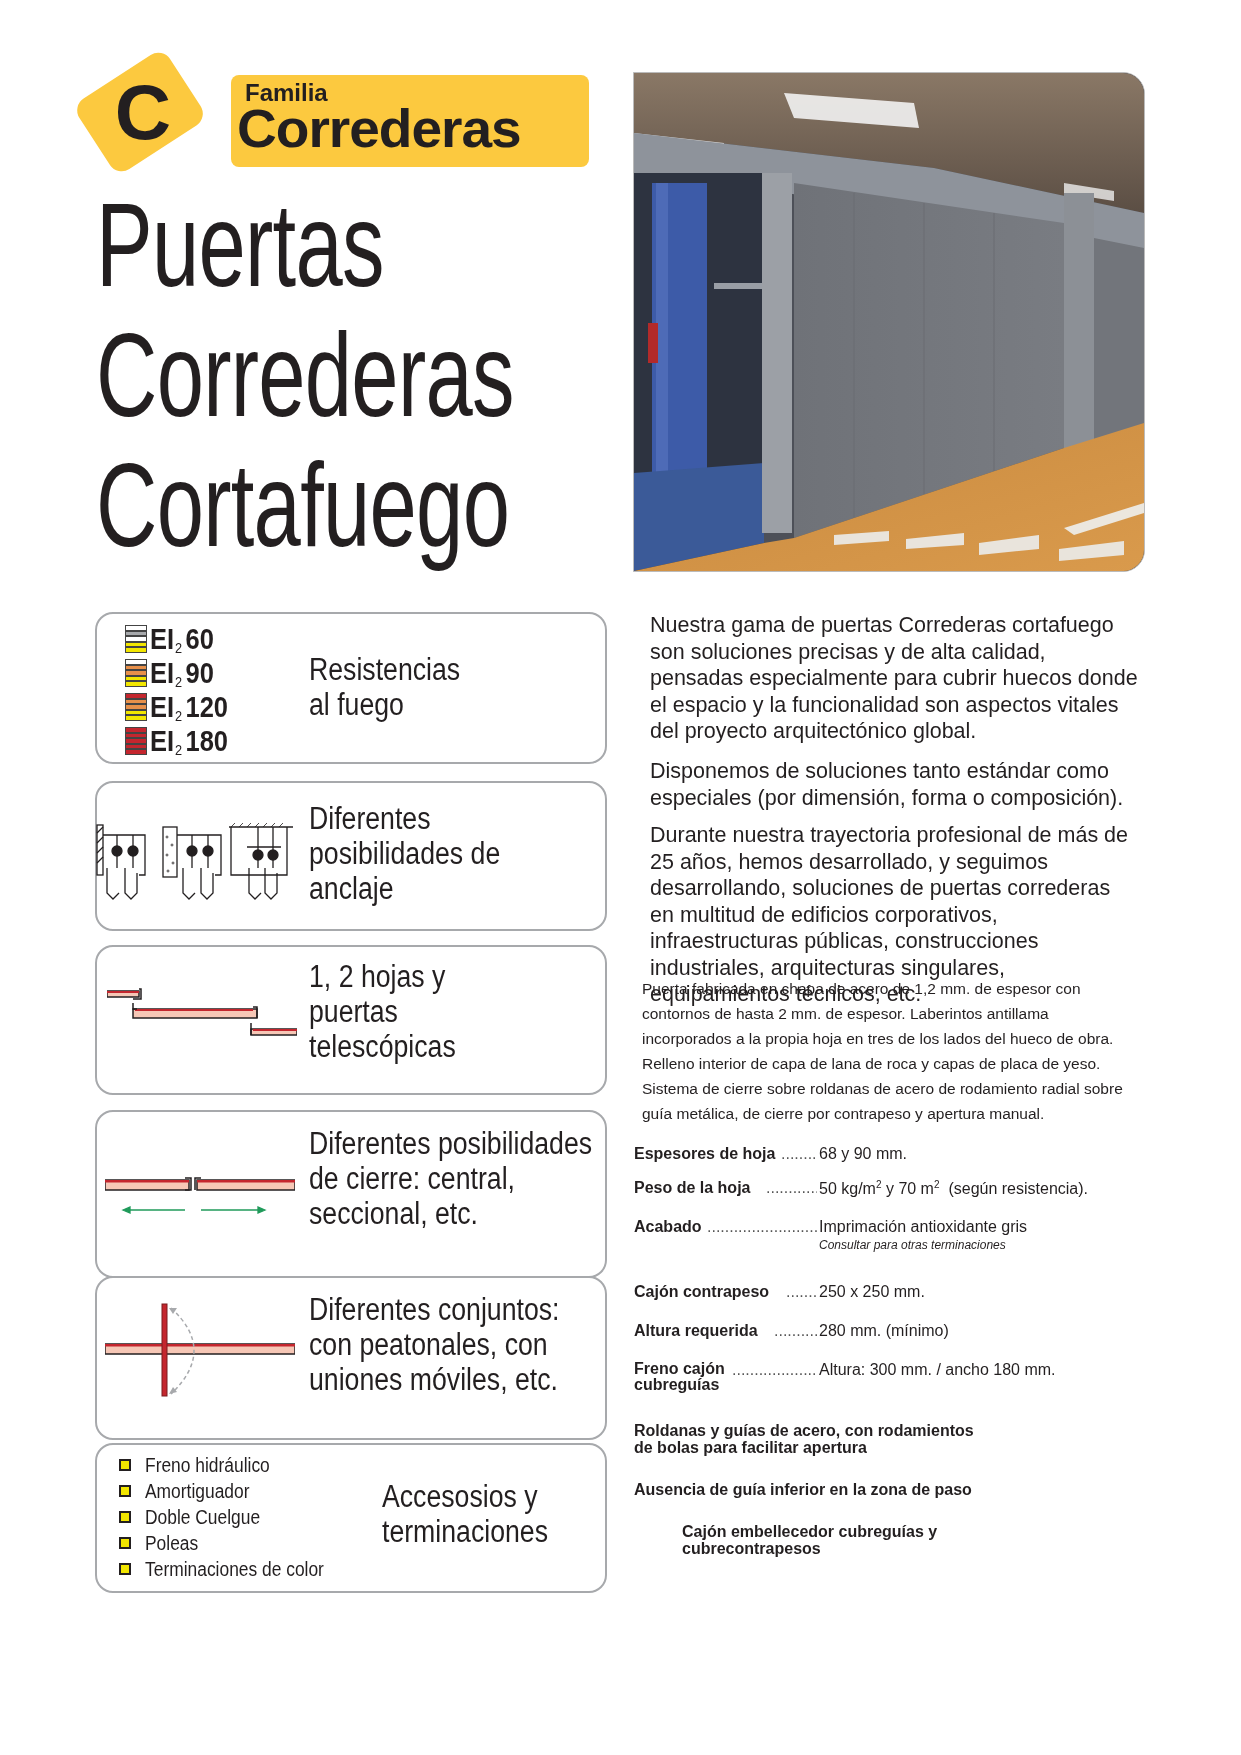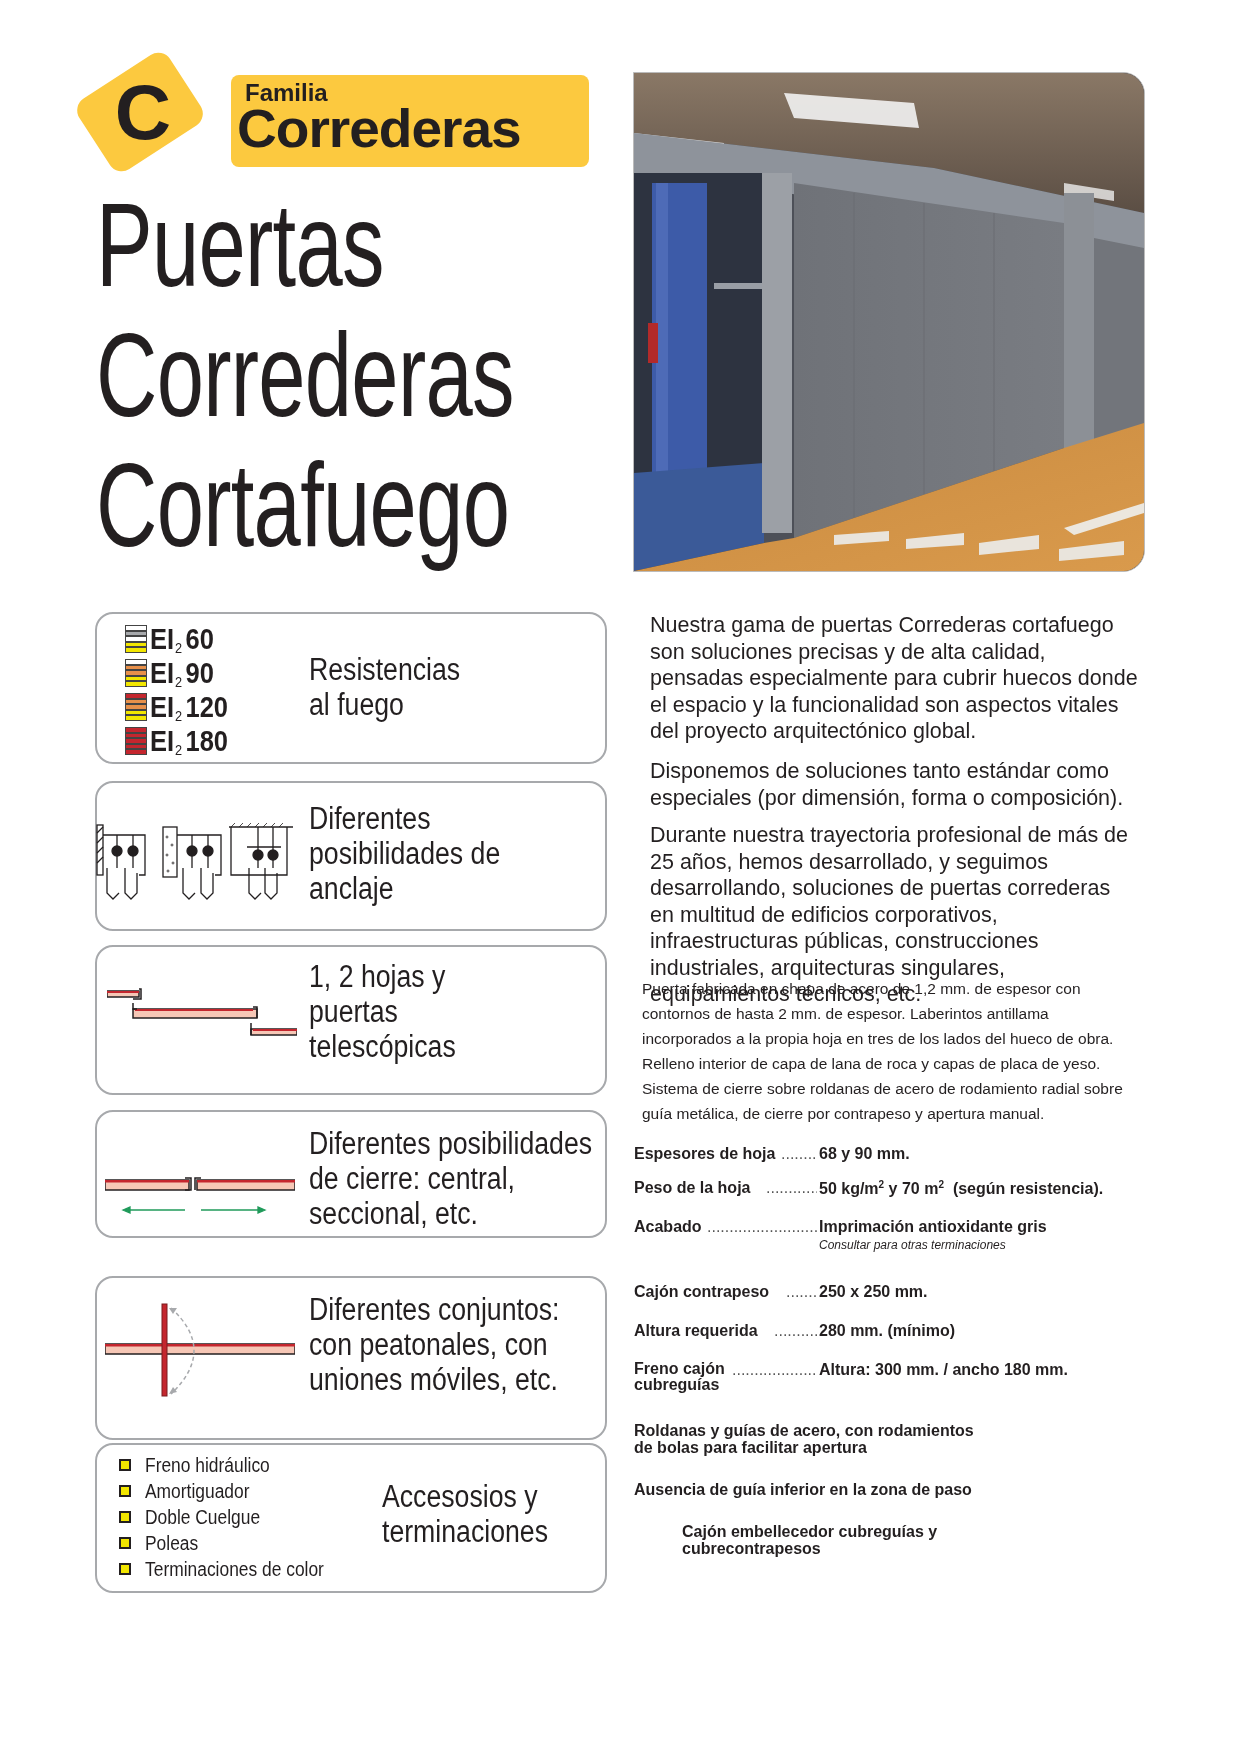--- a/index.html
+++ b/index.html
@@ -54,21 +54,21 @@
 
   
   .rcol { position:absolute; left:634px; width:520px; }
   .para-lg { font-size:21.5px; line-height:26.5px; color:#231f20; margin:16px; }
   .para-sm { font-size:15.5px; line-height:25px; color:#231f20; margin:8px; }
 
   .specs { position:absolute; left:634px; top:1145px; width:520px; }
   .spec { position:absolute; left:0; width:520px; font-size:16px; color:#231f20; }
   .spec-label { position:absolute; left:0; font-weight:bold; white-space:nowrap; }
   .spec-dots { position:absolute; color:#555; white-space:nowrap; overflow:hidden; }
-  .spec-val { position:absolute; left:185px; white-space:nowrap;font-weight:bold; }
+  .spec-val { position:absolute; left:185px; white-space:nowrap; }
   .spec-note { position:absolute; left:185px; top:20px; font-style:italic; font-size:12px; white-space:nowrap; }
   .spec-val sup { font-size:10px; }
 
   .features { position:absolute; left:634px; width:520px; font-weight:bold; font-size:16px;
               line-height:17px; color:#231f20; }
 </style>
 </head>
 <body>
 
 <div class="logo">
@@ -261,21 +261,21 @@
       <polyline points="144,36 144,48" fill="none"></polyline>
     </g>
   </svg>
   <div class="ftext" style="left:212px;top:12px;">
     <div>1, 2 hojas y</div>
     <div>puertas</div>
     <div>telescópicas</div>
   </div>
 </div>
 
-<div class="fbox" style="top:1110px;height:128px;">
+<div class="fbox" style="top:1110px;height:168px;">
   <svg class="illus" style="left:8px;top:60px;" width="190" height="50" viewBox="0 0 190 50">
     <g stroke="#231f20" stroke-width="1.5">
       <rect x="0" y="8" width="84" height="10" fill="#f6c7b6"></rect>
       <rect x="0" y="8" width="84" height="2.5" fill="#c4262e" stroke="none"></rect>
       <polyline points="80,18 86,18 86,6 80,6" fill="none"></polyline>
       <rect x="92" y="8" width="98" height="10" fill="#f6c7b6"></rect>
       <rect x="92" y="8" width="98" height="2.5" fill="#c4262e" stroke="none"></rect>
       <polyline points="96,6 90,6 90,18" fill="none"></polyline>
     </g>
     <g stroke="#1f9a5a" stroke-width="1.3" fill="#1f9a5a">

